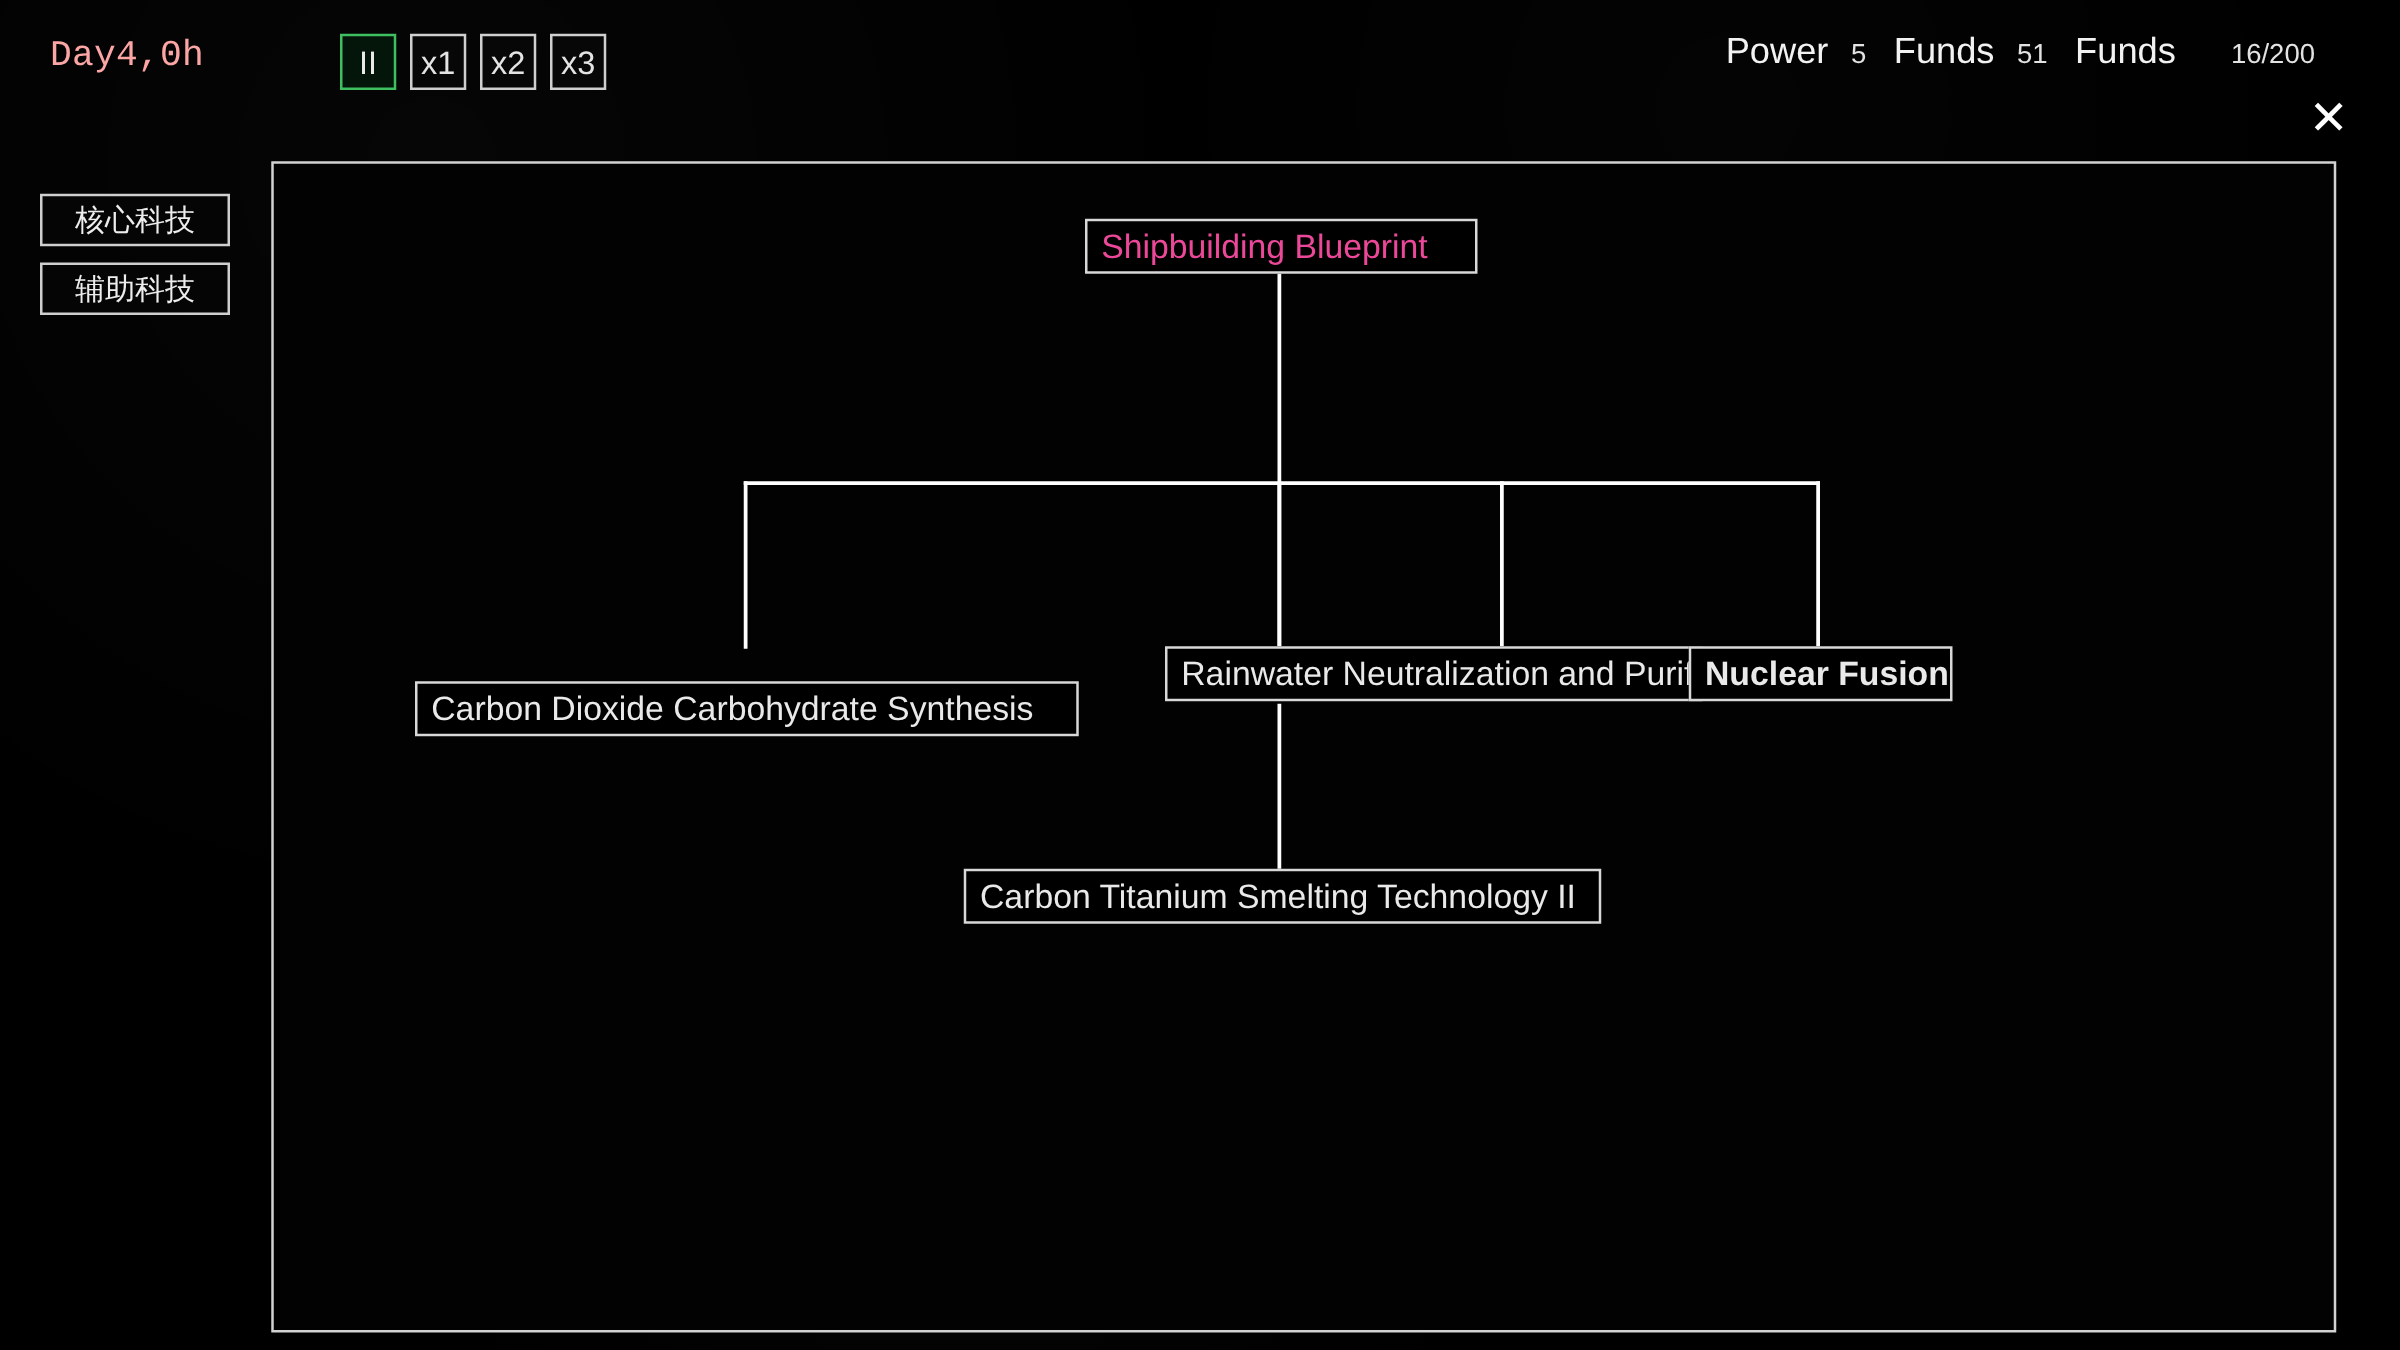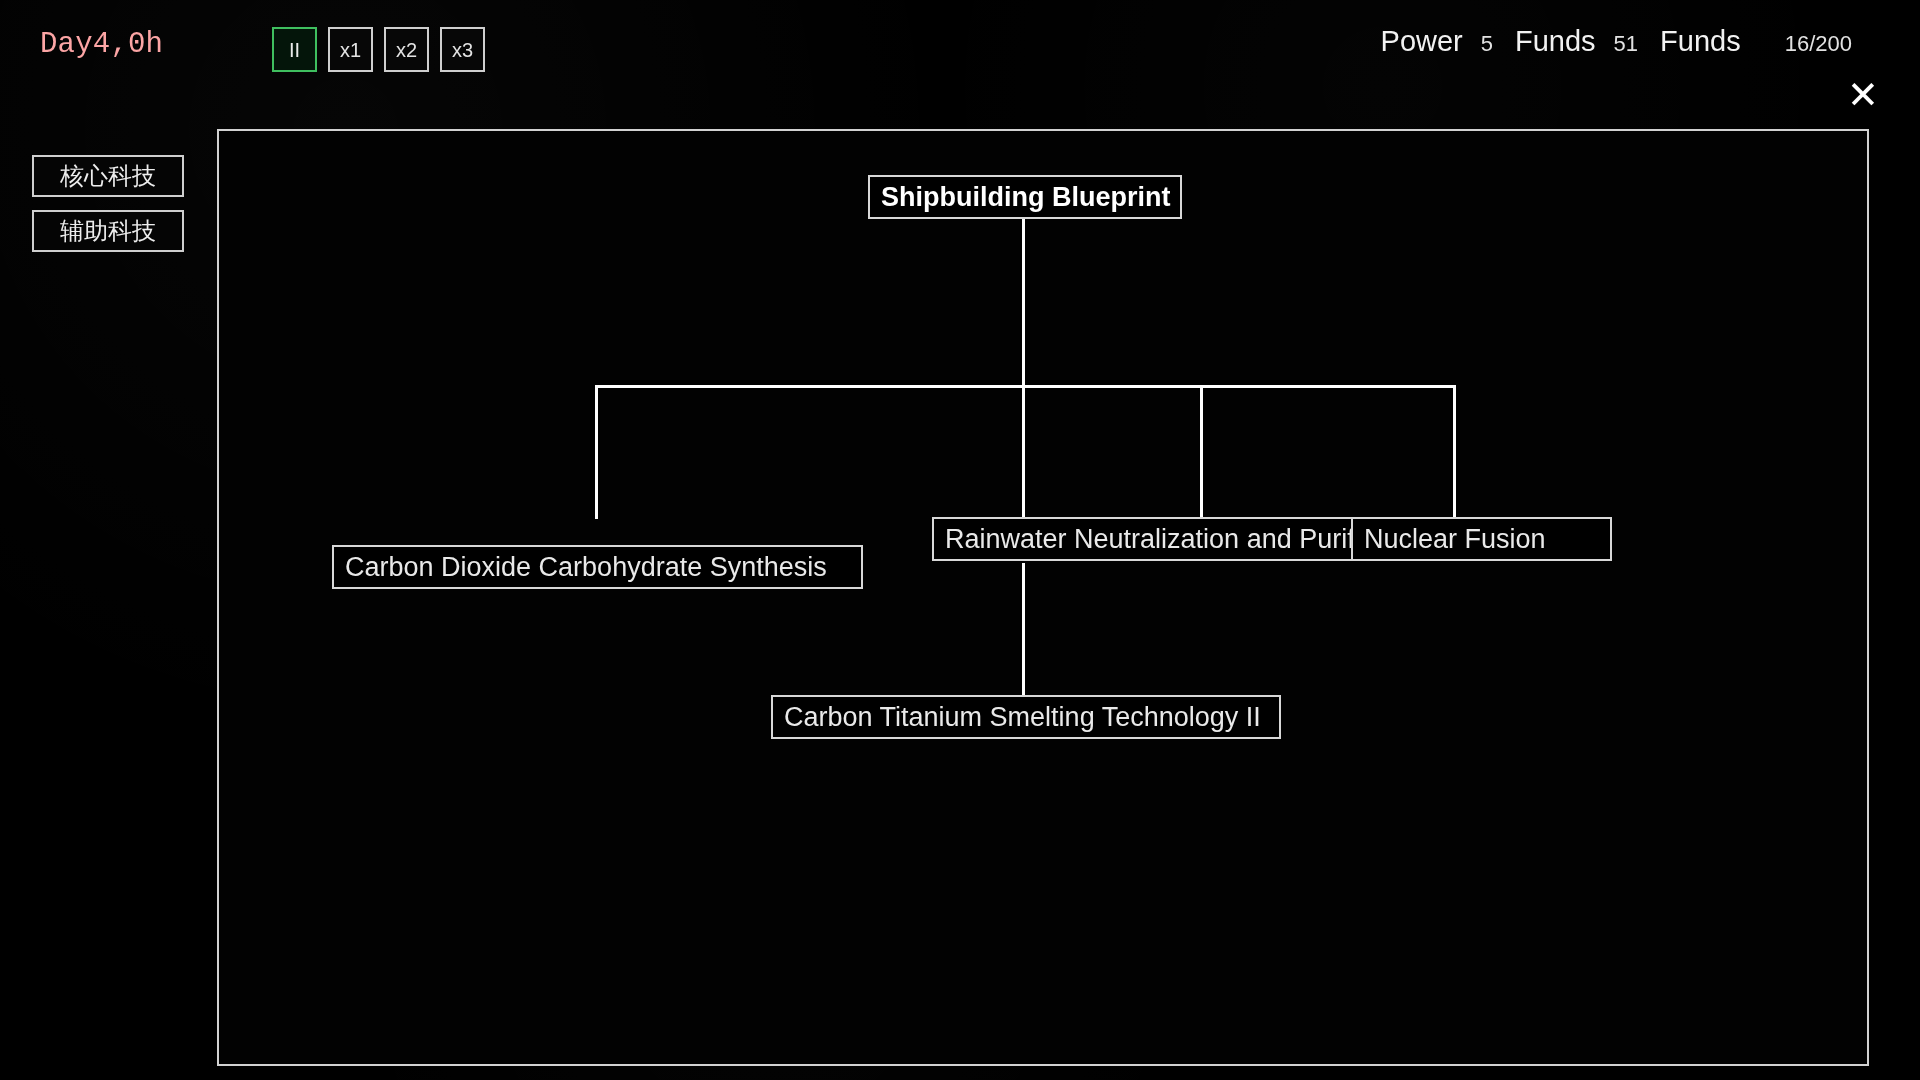--- a/index.html
+++ b/index.html
@@ -51,21 +51,21 @@
     display: flex;
     gap: 11px;
   }
   .speed-btn {
     width: 45px;
     height: 45px;
     box-sizing: border-box;
     border: 2px solid #cfcfcf;
     background: #070707;
     color: #e3e3e3;
-    font-size: 20px;
+    font-size: 26px;
     display: flex;
     align-items: center;
     justify-content: center;
     line-height: 1;
     user-select: none;
   }
   .speed-btn.active {
     border-color: #3fbf5f;
     background: #04150a;
     color: #eaeaea;
@@ -162,22 +162,21 @@
     line-height: 1;
     display: flex;
     align-items: center;
     padding: 0 11px;
     height: 44px;
     white-space: nowrap;
     overflow: hidden;
     user-select: none;
   }
   .tech-node.researched {
-    color: #ffffff;
-    font-weight: bold;
+    color: #ec4899;
   }
 </style>
 </head>
 <body>
 
 <div id="backdrop"></div>
 
 <div id="topbar">
 
   <div id="clock">Day4,0h</div>
@@ -228,18 +227,18 @@
     <div class="edge v" style="left: 1234px; top: 254px; height: 134px;"></div>
 
     <div class="edge v" style="left: 803px; top: 432px; height: 134px;"></div>
 
     <div class="tech-node researched" style="left: 649px; top: 44px; width: 314px;">Shipbuilding Blueprint</div>
 
     <div class="tech-node" style="left: 113px; top: 386px; width: 531px; margin-top: 28px;">Carbon Dioxide Carbohydrate Synthesis</div>
 
     <div class="tech-node" style="left: 713px; top: 386px; width: 430px;">Rainwater Neutralization and Purification</div>
 
-    <div class="tech-node" style="left: 1132px; top: 386px; width: 261px;">Nuclear Fusion</div>
+    <div class="tech-node" style="left: 1132px; top: 386px; width: 211px; font-weight: bold;">Nuclear Fusion</div>
 
     <div class="tech-node" style="left: 552px; top: 564px; width: 510px;">Carbon Titanium Smelting Technology II</div>
 
   </div>
 </div>
 
 </body></html>

